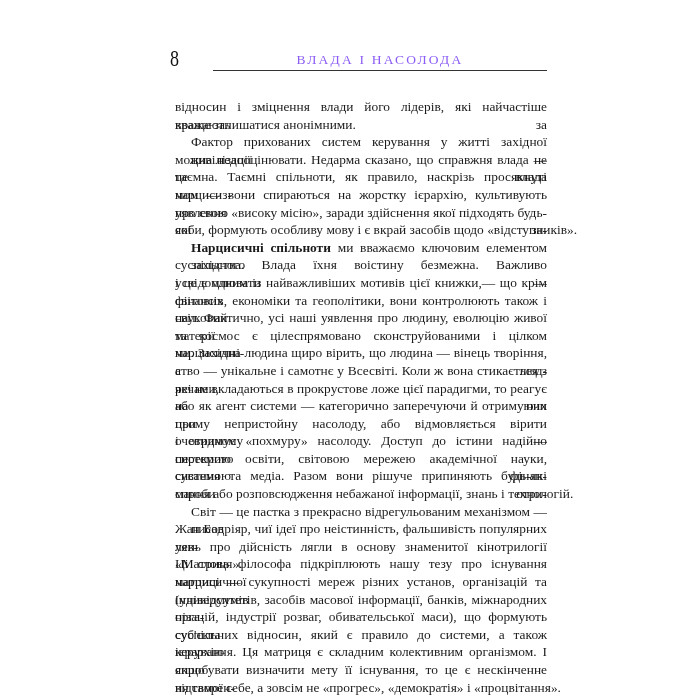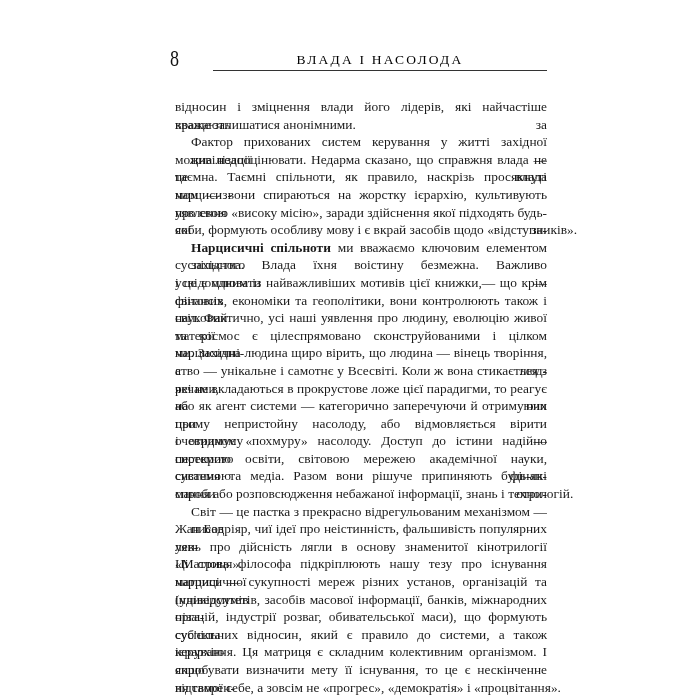--- a/index.html
+++ b/index.html
@@ -9,21 +9,21 @@
   }
   .folio {
     position: absolute; left: 170px; top: 46px;
     font-family: "Liberation Serif", "DejaVu Serif", serif;
     font-size: 24px; color: #111; line-height: 24px;
     transform: scaleX(0.75); transform-origin: left top;
   }
   .running-head {
     position: absolute; left: 213px; width: 334px; top: 52px; text-align: center;
     font-family: "Liberation Serif", "DejaVu Serif", serif;
-    font-size: 13.5px; letter-spacing: 2.2px; color: #000000;
+    font-size: 13.5px; letter-spacing: 2.2px; color: #8b5cf6;
   }
   .head-rule {
     position: absolute; left: 213px; width: 334px; top: 70px; height: 0;
     border-top: 1px solid #333;
   }
   .text {
     position: absolute; left: 175px; width: 372px; top: 80px;
     font-family: "Liberation Serif", "DejaVu Serif", serif;
     font-size: 13.4px; line-height: 17.6px; color: #1a1a1a;
   }

